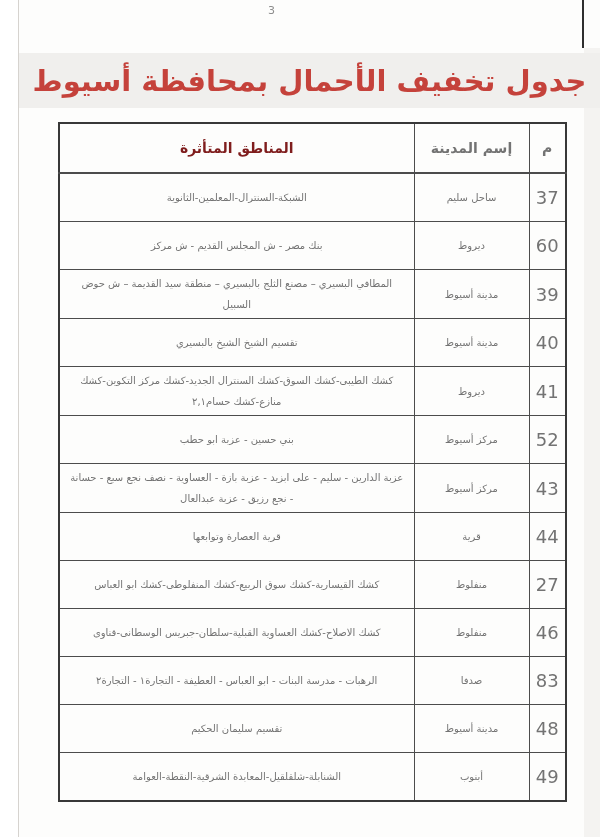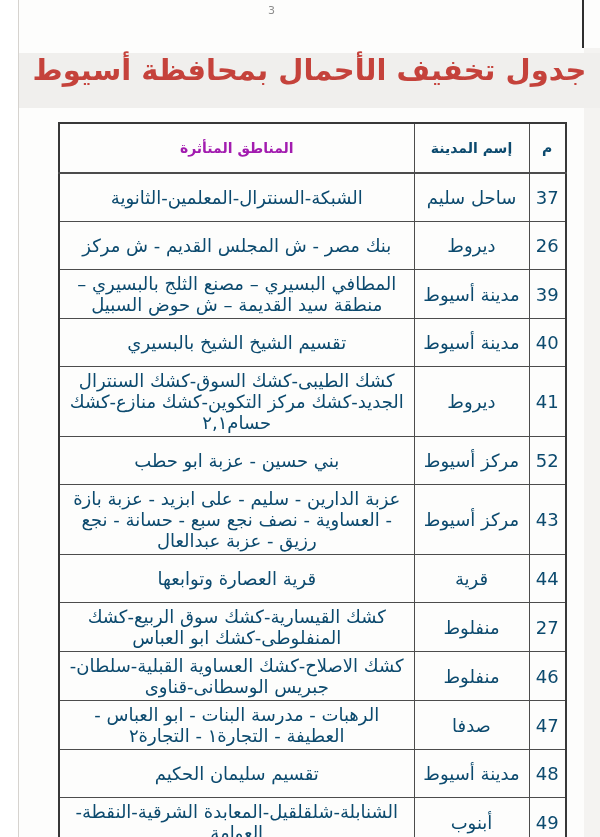--- a/index.html
+++ b/index.html
@@ -43,21 +43,21 @@
     left: 268px; top: 4px;
     font-size: 11px;
     color: #8d8d8d;
   }
   .title-band {
     position: absolute;
     left: 19px; top: 53px;
     width: 581px; height: 55px;
     background: #f0efed;
     display: flex;
-    align-items: flex-start;
+    align-items: center;
     justify-content: center;
   }
   .doc-title {
     direction: rtl;
     font-size: 29px;
     font-weight: bold;
     color: #c5423b;
     letter-spacing: 0.5px;
     white-space: nowrap;
   }
@@ -72,34 +72,34 @@
     background: #fdfdfc;
   }
   .loads-table col.col-num   { width: 37px; }
   .loads-table col.col-city  { width: 115px; }
   .loads-table col.col-areas { width: 355px; }
   .loads-table th, .loads-table td {
     border: 1px solid #4c4c4c;
     text-align: center;
     vertical-align: middle;
     padding: 3px 8px;
-    color: #0c4a6e;
+    color: #737373;
   }
   .loads-table th {
     height: 42px;
     font-size: 14px;
     font-weight: bold;
     border-bottom-width: 2px;
   }
   .loads-table th.th-areas {
-    color: #a21caf;
+    color: #7f1d1d;
   }
   .loads-table td {
     height: 41px;
-    font-size: 18px;
+    font-size: 10px;
     line-height: 21px;
   }
   .loads-table td.c-num {
     font-size: 18px;
     padding: 3px 2px;
     border-radius: 13px;
   }
 </style>
 </head>
 <body>
@@ -128,21 +128,21 @@
       <th class="c-areas th-areas">المناطق المتأثرة</th>
     </tr>
   </thead>
   <tbody>
     <tr>
       <td class="c-num">37</td>
       <td class="c-city">ساحل سليم</td>
       <td class="c-areas">الشبكة-السنترال-المعلمين-الثانوية</td>
     </tr>
     <tr>
-      <td class="c-num">26</td>
+      <td class="c-num">60</td>
       <td class="c-city">ديروط</td>
       <td class="c-areas">بنك مصر - ش المجلس القديم - ش مركز</td>
     </tr>
     <tr>
       <td class="c-num">39</td>
       <td class="c-city">مدينة أسيوط</td>
       <td class="c-areas">المطافي البسيري – مصنع الثلج بالبسيري – منطقة سيد القديمة – ش حوض السبيل</td>
     </tr>
     <tr>
       <td class="c-num">40</td>
@@ -173,21 +173,21 @@
       <td class="c-num">27</td>
       <td class="c-city">منفلوط</td>
       <td class="c-areas">كشك القيسارية-كشك سوق الربيع-كشك المنفلوطى-كشك ابو العباس</td>
     </tr>
     <tr>
       <td class="c-num">46</td>
       <td class="c-city">منفلوط</td>
       <td class="c-areas">كشك الاصلاح-كشك العساوية القبلية-سلطان-جبريس الوسطانى-قناوى</td>
     </tr>
     <tr>
-      <td class="c-num">47</td>
+      <td class="c-num">83</td>
       <td class="c-city">صدفا</td>
       <td class="c-areas">الرهبات - مدرسة البنات - ابو العباس - العطيفة - التجارة١ - التجارة٢</td>
     </tr>
     <tr>
       <td class="c-num">48</td>
       <td class="c-city">مدينة أسيوط</td>
       <td class="c-areas">تقسيم سليمان الحكيم</td>
     </tr>
     <tr>
       <td class="c-num">49</td>

